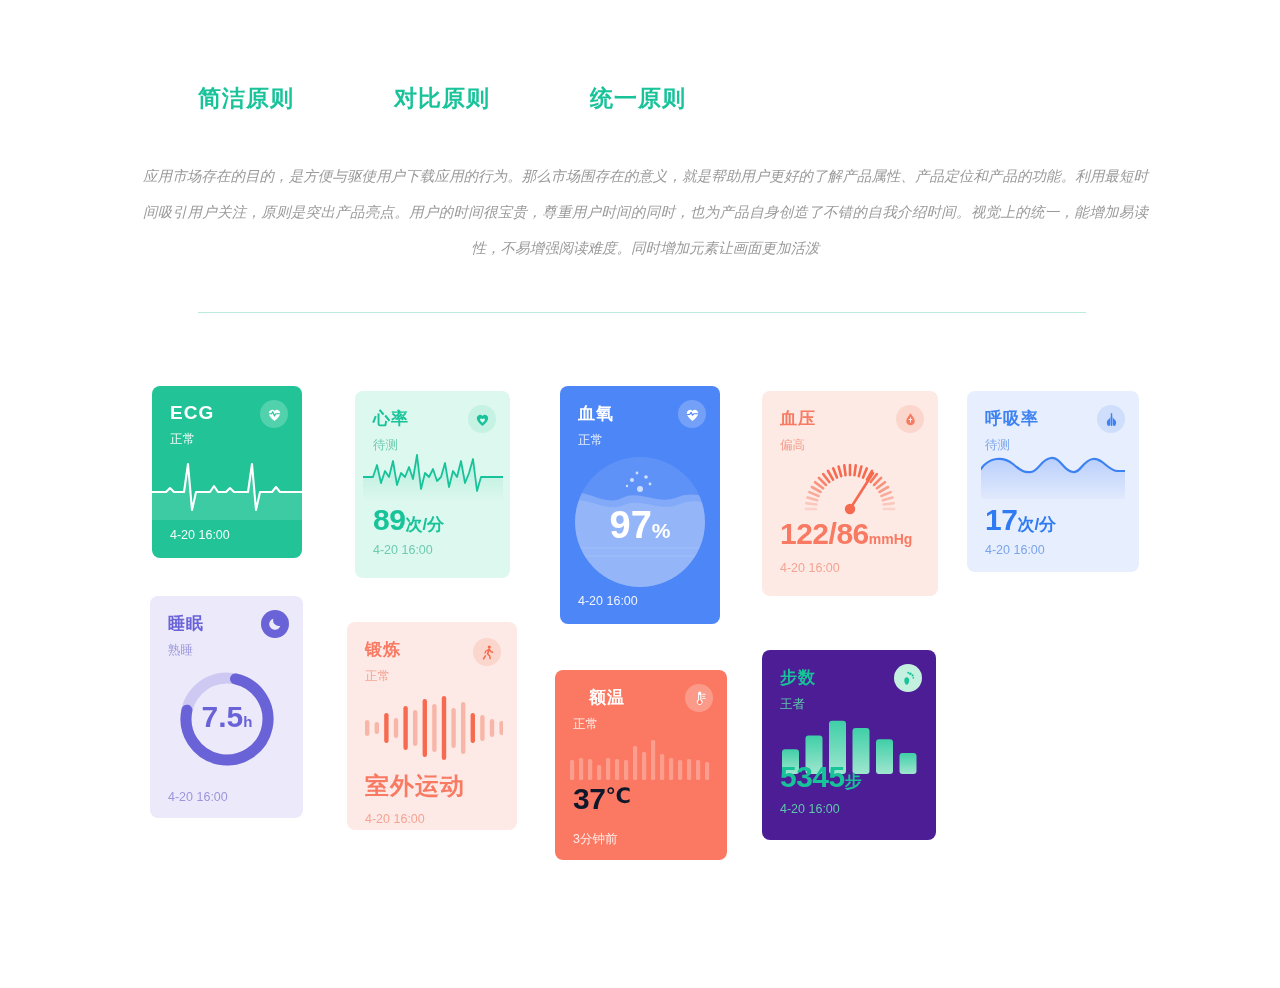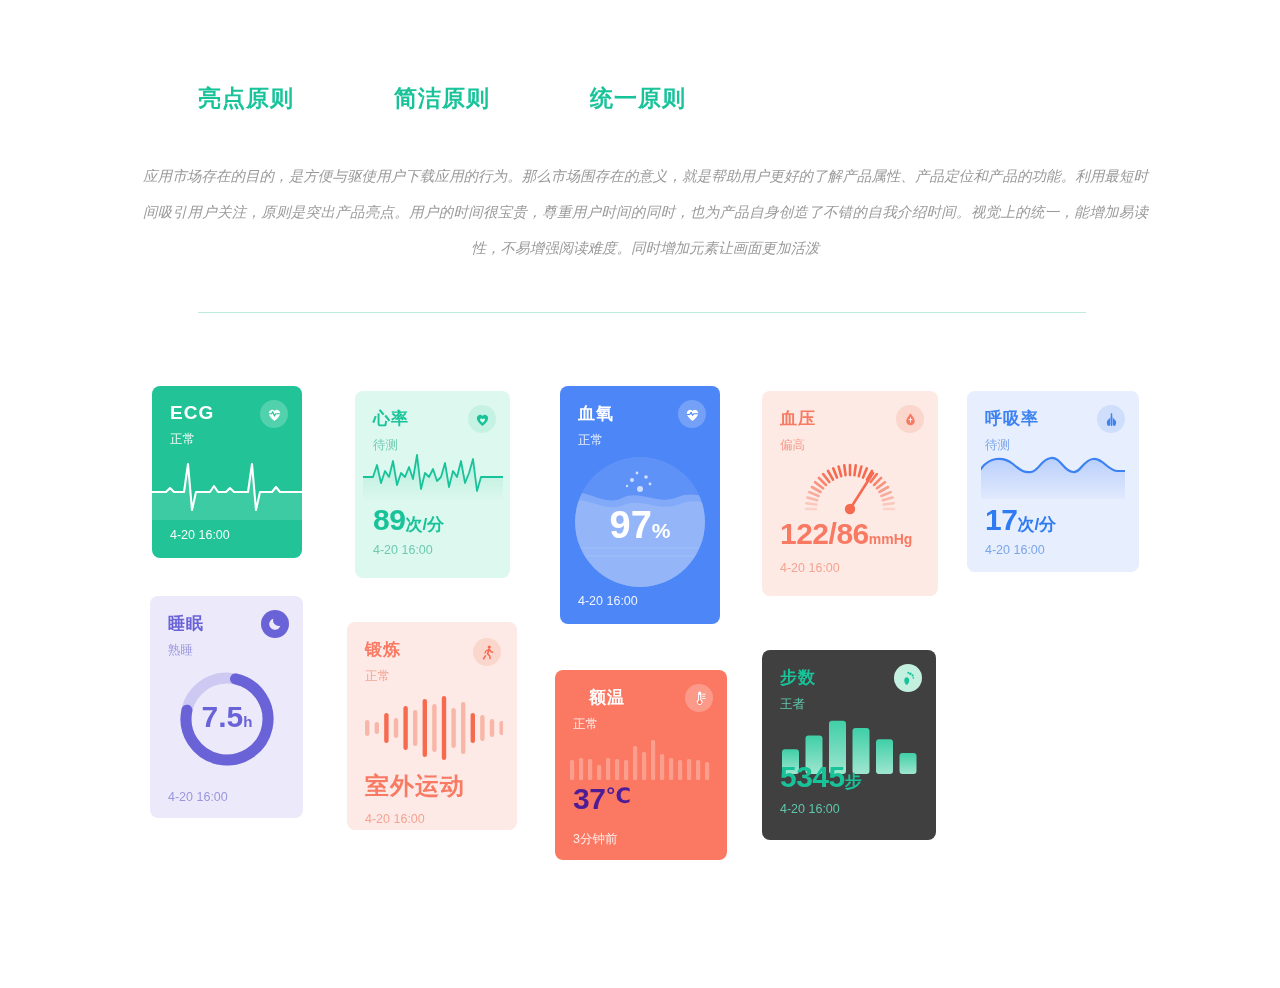--- a/index.html
+++ b/index.html
@@ -143,26 +143,26 @@
   #card-ex .badge { right: 16px; top: 16px; background: #fbd6cd; }
   #card-ex .big-value { left: 18px; top: 148px; color: #f87a63; }
   #card-ex .card-time { left: 18px; top: 190px; color: #f5a392; }
 
   
   #card-temp { left: 555px; top: 670px; width: 172px; height: 190px;
                background: #fb7963; }
   #card-temp .card-title { color: #ffffff; margin-left: 16px; }
   #card-temp .card-sub { color: rgba(255,255,255,.85); }
   #card-temp .badge { right: 14px; top: 14px; background: rgba(255,255,255,.25); }
-  #card-temp .big-value { left: 18px; top: 112px; color: #4c1d95; }
+  #card-temp .big-value { left: 18px; top: 112px; color: #0f172a; }
   #card-temp .card-time { left: 18px; bottom: 12px; color: rgba(255,255,255,.85); }
 
   
   #card-steps { left: 762px; top: 650px; width: 174px; height: 190px;
-                background: #404040; }
+                background: #4c1d95; }
   #card-steps .card-title { color: #18c39a; }
   #card-steps .card-sub { color: #5fc6ab; }
   #card-steps .badge { right: 14px; top: 14px; background: #c4f0e0; }
   #card-steps .big-value { left: 18px; top: 110px; color: #18c39a; }
   #card-steps .card-time { left: 18px; top: 152px; color: #5fc6ab; }
 
   
   #card-adj { left: 967px; top: 622px; width: 172px; height: 188px;
               background: #f3f3f3; }
   #card-adj .card-title { color: #c4c4c4; font-weight: normal; font-size: 17px; }
@@ -180,22 +180,22 @@
 
   .viz { position: absolute; }
   .viz svg { display: block; }
 </style>
 </head>
 <body>
 
 <div class="page">
 
   <div class="nav">
-    <div class="nav-item">亮点原则</div>
     <div class="nav-item">简洁原则</div>
+    <div class="nav-item">对比原则</div>
     <div class="nav-item">统一原则</div>
   </div>
 
   <div class="intro">
     <p>应用市场存在的目的，是方便与驱使用户下载应用的行为。那么市场围存在的意义，就是帮助用户更好的了解产品属性、产品定位和产品的功能。利用最短时间吸引用户关注，原则是突出产品亮点。用户的时间很宝贵，尊重用户时间的同时，也为产品自身创造了不错的自我介绍时间。视觉上的统一，能增加易读性，不易增强阅读难度。同时增加元素让画面更加活泼</p>
   </div>
 
   <div class="divider"></div>
 
   <div class="cards">

